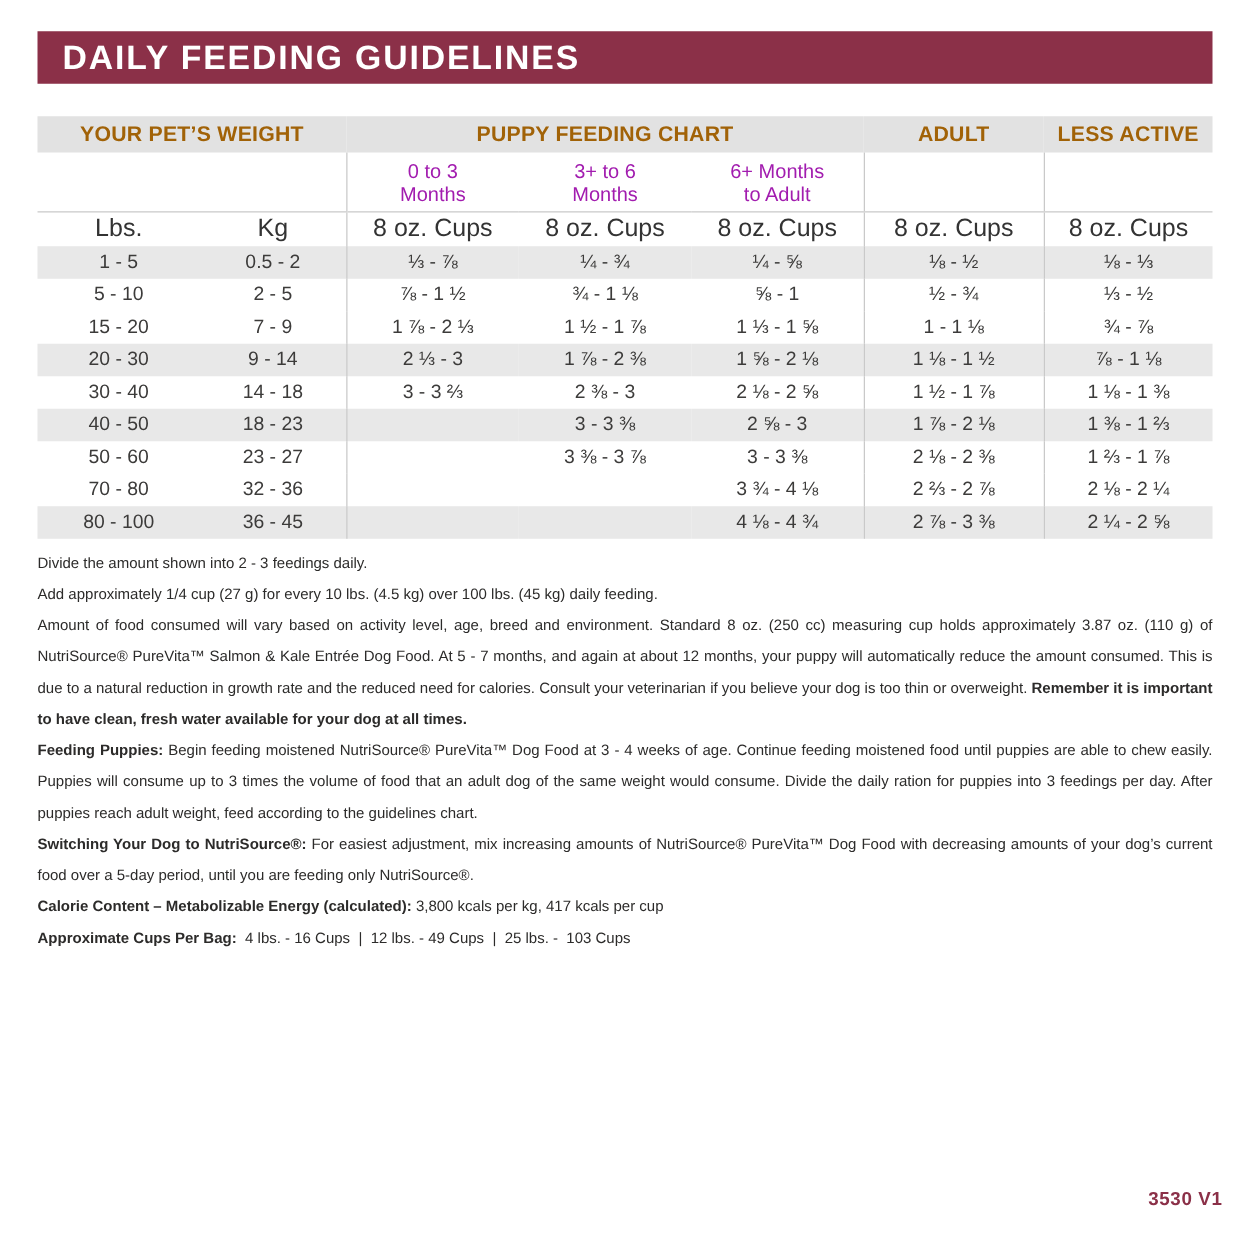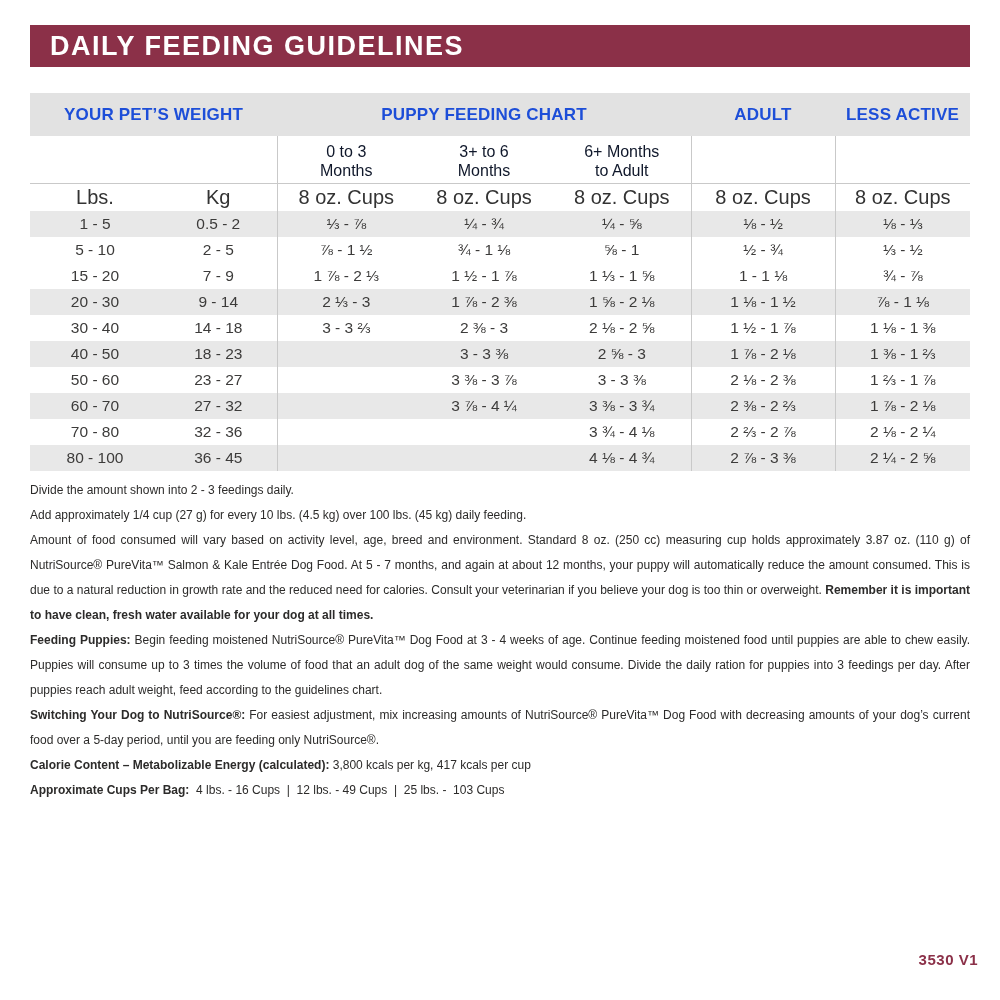--- a/index.html
+++ b/index.html
@@ -31,27 +31,27 @@
     border-collapse: collapse;
     width: 940px;
     table-layout: fixed;
   }
   .feed-table th, .feed-table td {
     text-align: center; padding: 0; font-weight: normal;
   }
   tr.band th {
     background: var(--band, #e2e2e2);
     font-weight: bold; font-size: 17px;
-    height: 43px; color: #1d4ed8; letter-spacing: 0.2px;
+    height: 29px; color: #a16207; letter-spacing: 0.2px;
   }
   tr.stage td {
     height: 47px;
     border-bottom: 1px solid var(--divider, #c9c9c9);
     font-size: 16px; line-height: 19px;
-    vertical-align: middle; color: #0f172a; padding-top: 3px;
+    vertical-align: middle; color: #a21caf; padding-top: 3px;
   }
   tr.units td { height: 28px; font-size: 20px; color: #333333; }
   .vdiv { border-left: 1px solid var(--divider, #c9c9c9); }
   tbody td { height: 26px; font-size: 15.5px; color: #3c3b3a; }
   tbody tr.stripe { background: var(--stripe, #e8e8e8); }
 
   .notes {
     margin-top: 7px; width: 940px;
     font-size: 12px; line-height: 25px;
     text-align: justify; color: #2c2b2a;
@@ -177,29 +177,20 @@
         </tr>
         <tr>
           <td>50 - 60</td>
           <td>23 - 27</td>
           <td class="vdiv"></td>
           <td>3 ⅜ - 3 ⅞</td>
           <td>3 - 3 ⅜</td>
           <td class="vdiv">2 ⅛ - 2 ⅜</td>
           <td class="vdiv">1 ⅔ - 1 ⅞</td>
         </tr>
-        <tr class="stripe">
-          <td>60 - 70</td>
-          <td>27 - 32</td>
-          <td class="vdiv"></td>
-          <td>3 ⅞ - 4 ¼</td>
-          <td>3 ⅜ - 3 ¾</td>
-          <td class="vdiv">2 ⅜ - 2 ⅔</td>
-          <td class="vdiv">1 ⅞ - 2 ⅛</td>
-        </tr>
         <tr>
           <td>70 - 80</td>
           <td>32 - 36</td>
           <td class="vdiv"></td>
           <td></td>
           <td>3 ¾ - 4 ⅛</td>
           <td class="vdiv">2 ⅔ - 2 ⅞</td>
           <td class="vdiv">2 ⅛ - 2 ¼</td>
         </tr>
         <tr class="stripe">

